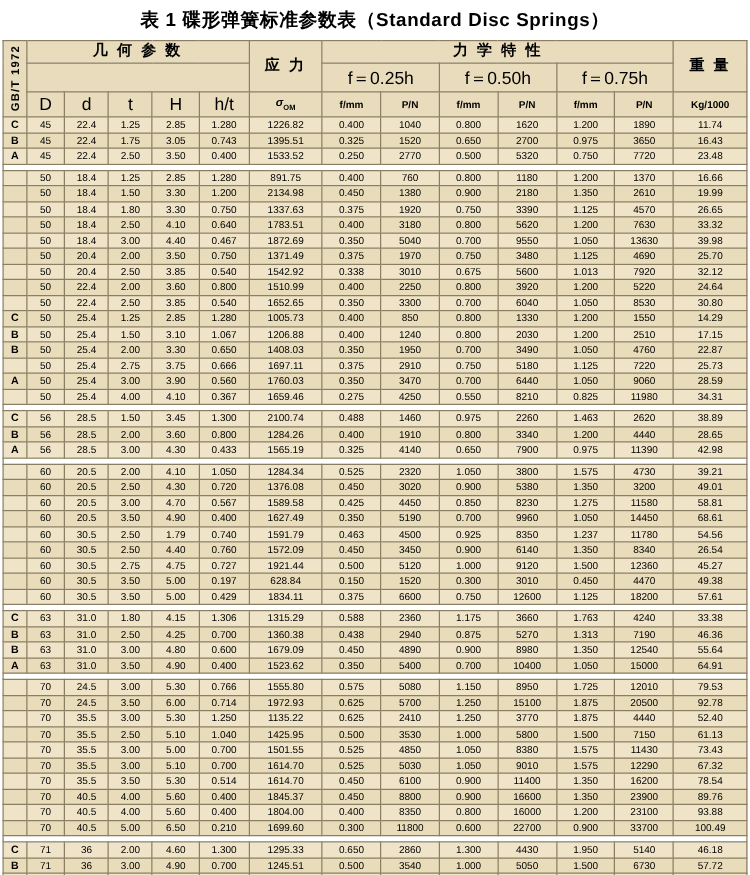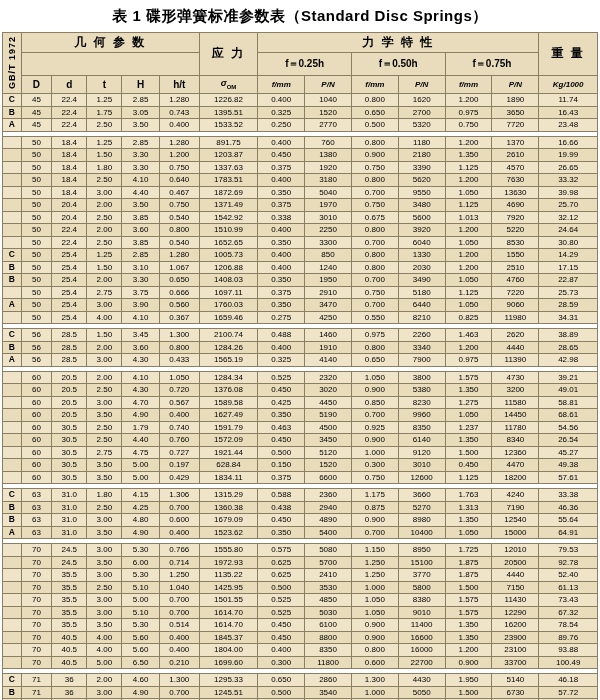--- a/index.html
+++ b/index.html
@@ -33,22 +33,22 @@
     background:#efe4c8;
     line-height:1.15;
     font-weight:normal;
     color:#000;
   }
   thead td{
     background:#e8dcbc;
     font-weight:bold;
   }
   .hdr-group{font-size:12px;font-weight:bold;letter-spacing:2px;}
-  .hdr-sub{font-size:10px;font-weight:bold;}
-  .hdr-unit{font-size:8px;font-weight:bold;font-style:italic;}
+  .hdr-sub{font-size:14px;font-weight:normal;}
+  .hdr-unit{font-size:8px;font-weight:bold;}
   .vert{
     writing-mode:vertical-rl;
     text-orientation:mixed;
     font-size:9px;
     font-weight:bold;
     letter-spacing:1px;
     height:58px;
     display:inline-block;
     transform:rotate(180deg);
   }
@@ -186,21 +186,21 @@
           <td>1370</td>
           <td class="wt">16.66</td>
         </tr>
         <tr class="alt">
           <td class="gletter"></td>
           <td>50</td>
           <td>18.4</td>
           <td>1.50</td>
           <td>3.30</td>
           <td>1.200</td>
-          <td>1203.87</td>
+          <td>2134.98</td>
           <td>0.450</td>
           <td>1380</td>
           <td>0.900</td>
           <td>2180</td>
           <td>1.350</td>
           <td>2610</td>
           <td class="wt">19.99</td>
         </tr>
         <tr class="band">
           <td class="gletter"></td>

